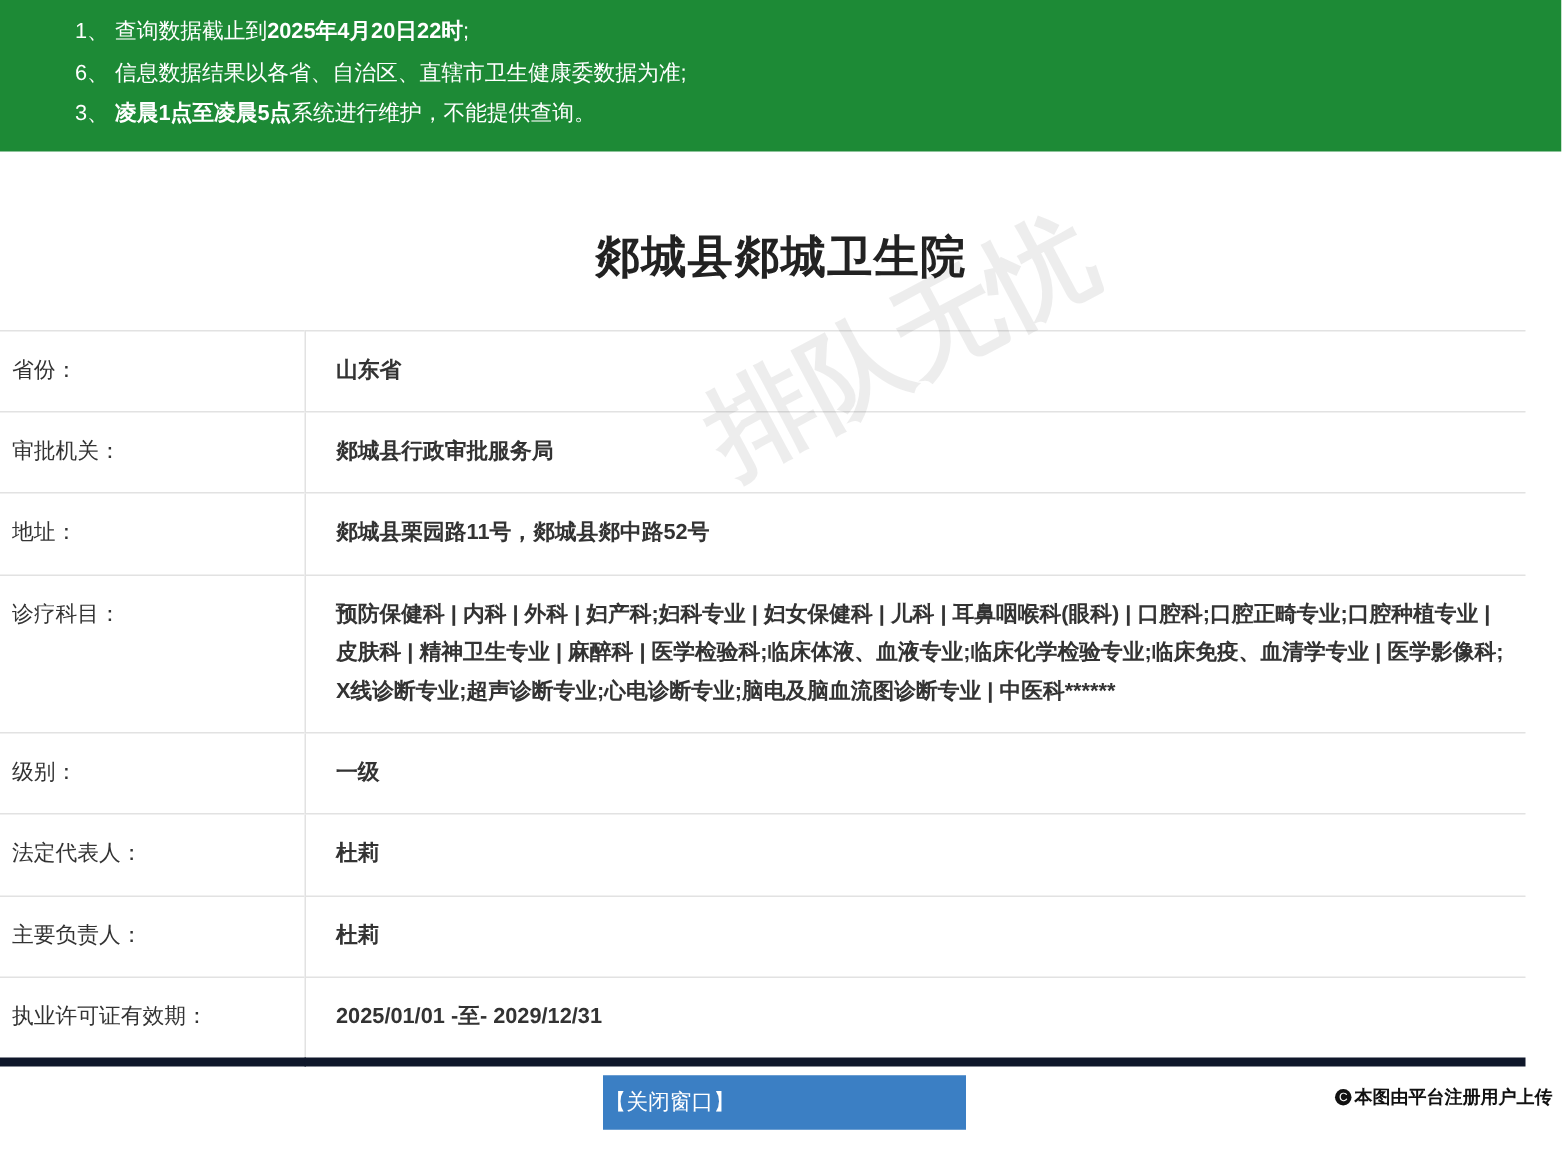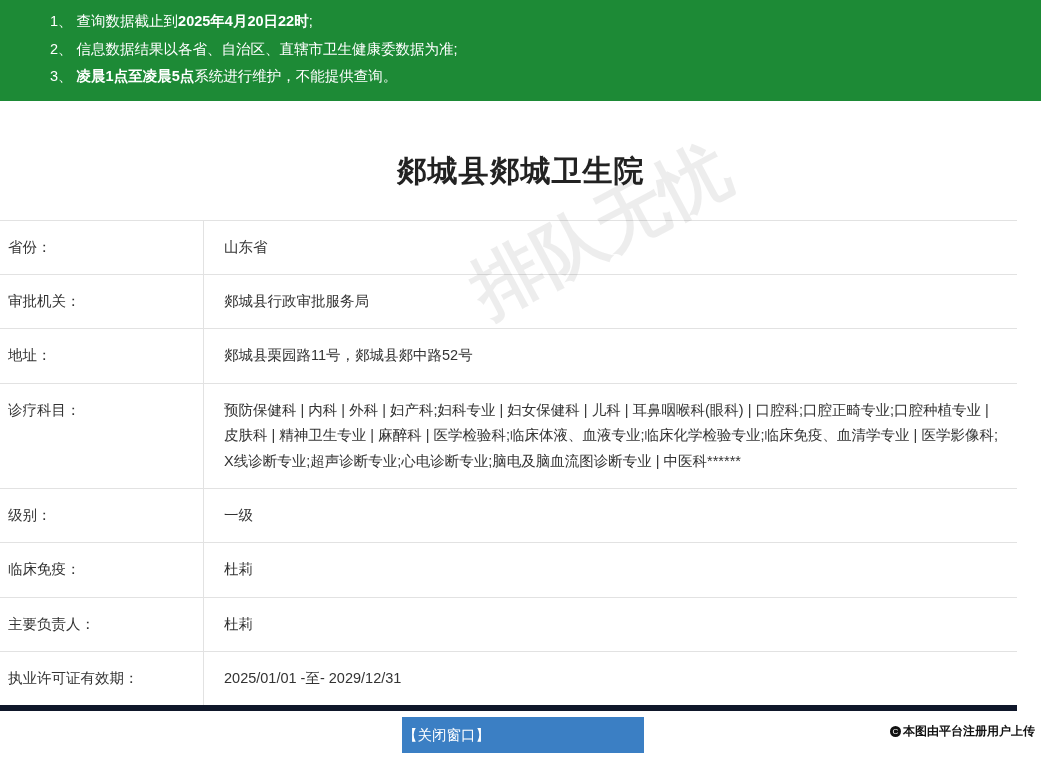--- a/index.html
+++ b/index.html
@@ -65,20 +65,21 @@
   .info-table td.label {
     width: 185px;
     padding-left: 8px;
     border-right: 1px solid #e2e2e2;
     color: #333333;
     white-space: nowrap;
   }
   .info-table td.value {
     padding-left: 20px;
     word-break: break-all;
+    font-weight: bold;
   }
   .info-table tr.tall td {
     padding-top: 14px;
     padding-bottom: 14px;
   }
 
   
   .watermark {
     position: absolute;
     left: 455px;
@@ -142,21 +143,21 @@
   }
 </style>
 </head>
 <body>
 
 <div class="notice">
   <div class="notice-line">
     <span>1、 查询数据截止到<b>2025年4月20日22时</b>;</span>
   </div>
   <div class="notice-line">
-    <span>2、 信息数据结果以各省、自治区、直辖市卫生健康委数据为准;</span>
+    <span>6、 信息数据结果以各省、自治区、直辖市卫生健康委数据为准;</span>
   </div>
   <div class="notice-line">
     <span>3、 <b>凌晨1点至凌晨5点</b>系统进行维护，不能提供查询。</span>
   </div>
 </div>
 
 <div class="title">郯城县郯城卫生院</div>
 
 <div class="watermark">排队无忧</div>
 
@@ -176,21 +177,21 @@
     </tr>
     <tr class="tall">
       <td class="label">诊疗科目：</td>
       <td class="value">预防保健科 | 内科 | 外科 | 妇产科;妇科专业 | 妇女保健科 | 儿科 | 耳鼻咽喉科(眼科) | 口腔科;口腔正畸专业;口腔种植专业 | 皮肤科 | 精神卫生专业 | 麻醉科 | 医学检验科;临床体液、血液专业;临床化学检验专业;临床免疫、血清学专业 | 医学影像科;X线诊断专业;超声诊断专业;心电诊断专业;脑电及脑血流图诊断专业 | 中医科******</td>
     </tr>
     <tr>
       <td class="label">级别：</td>
       <td class="value">一级</td>
     </tr>
     <tr>
-      <td class="label">临床免疫：</td>
+      <td class="label">法定代表人：</td>
       <td class="value">杜莉</td>
     </tr>
     <tr>
       <td class="label">主要负责人：</td>
       <td class="value">杜莉</td>
     </tr>
     <tr>
       <td class="label">执业许可证有效期：</td>
       <td class="value">2025/01/01 -至- 2029/12/31</td>
     </tr>

